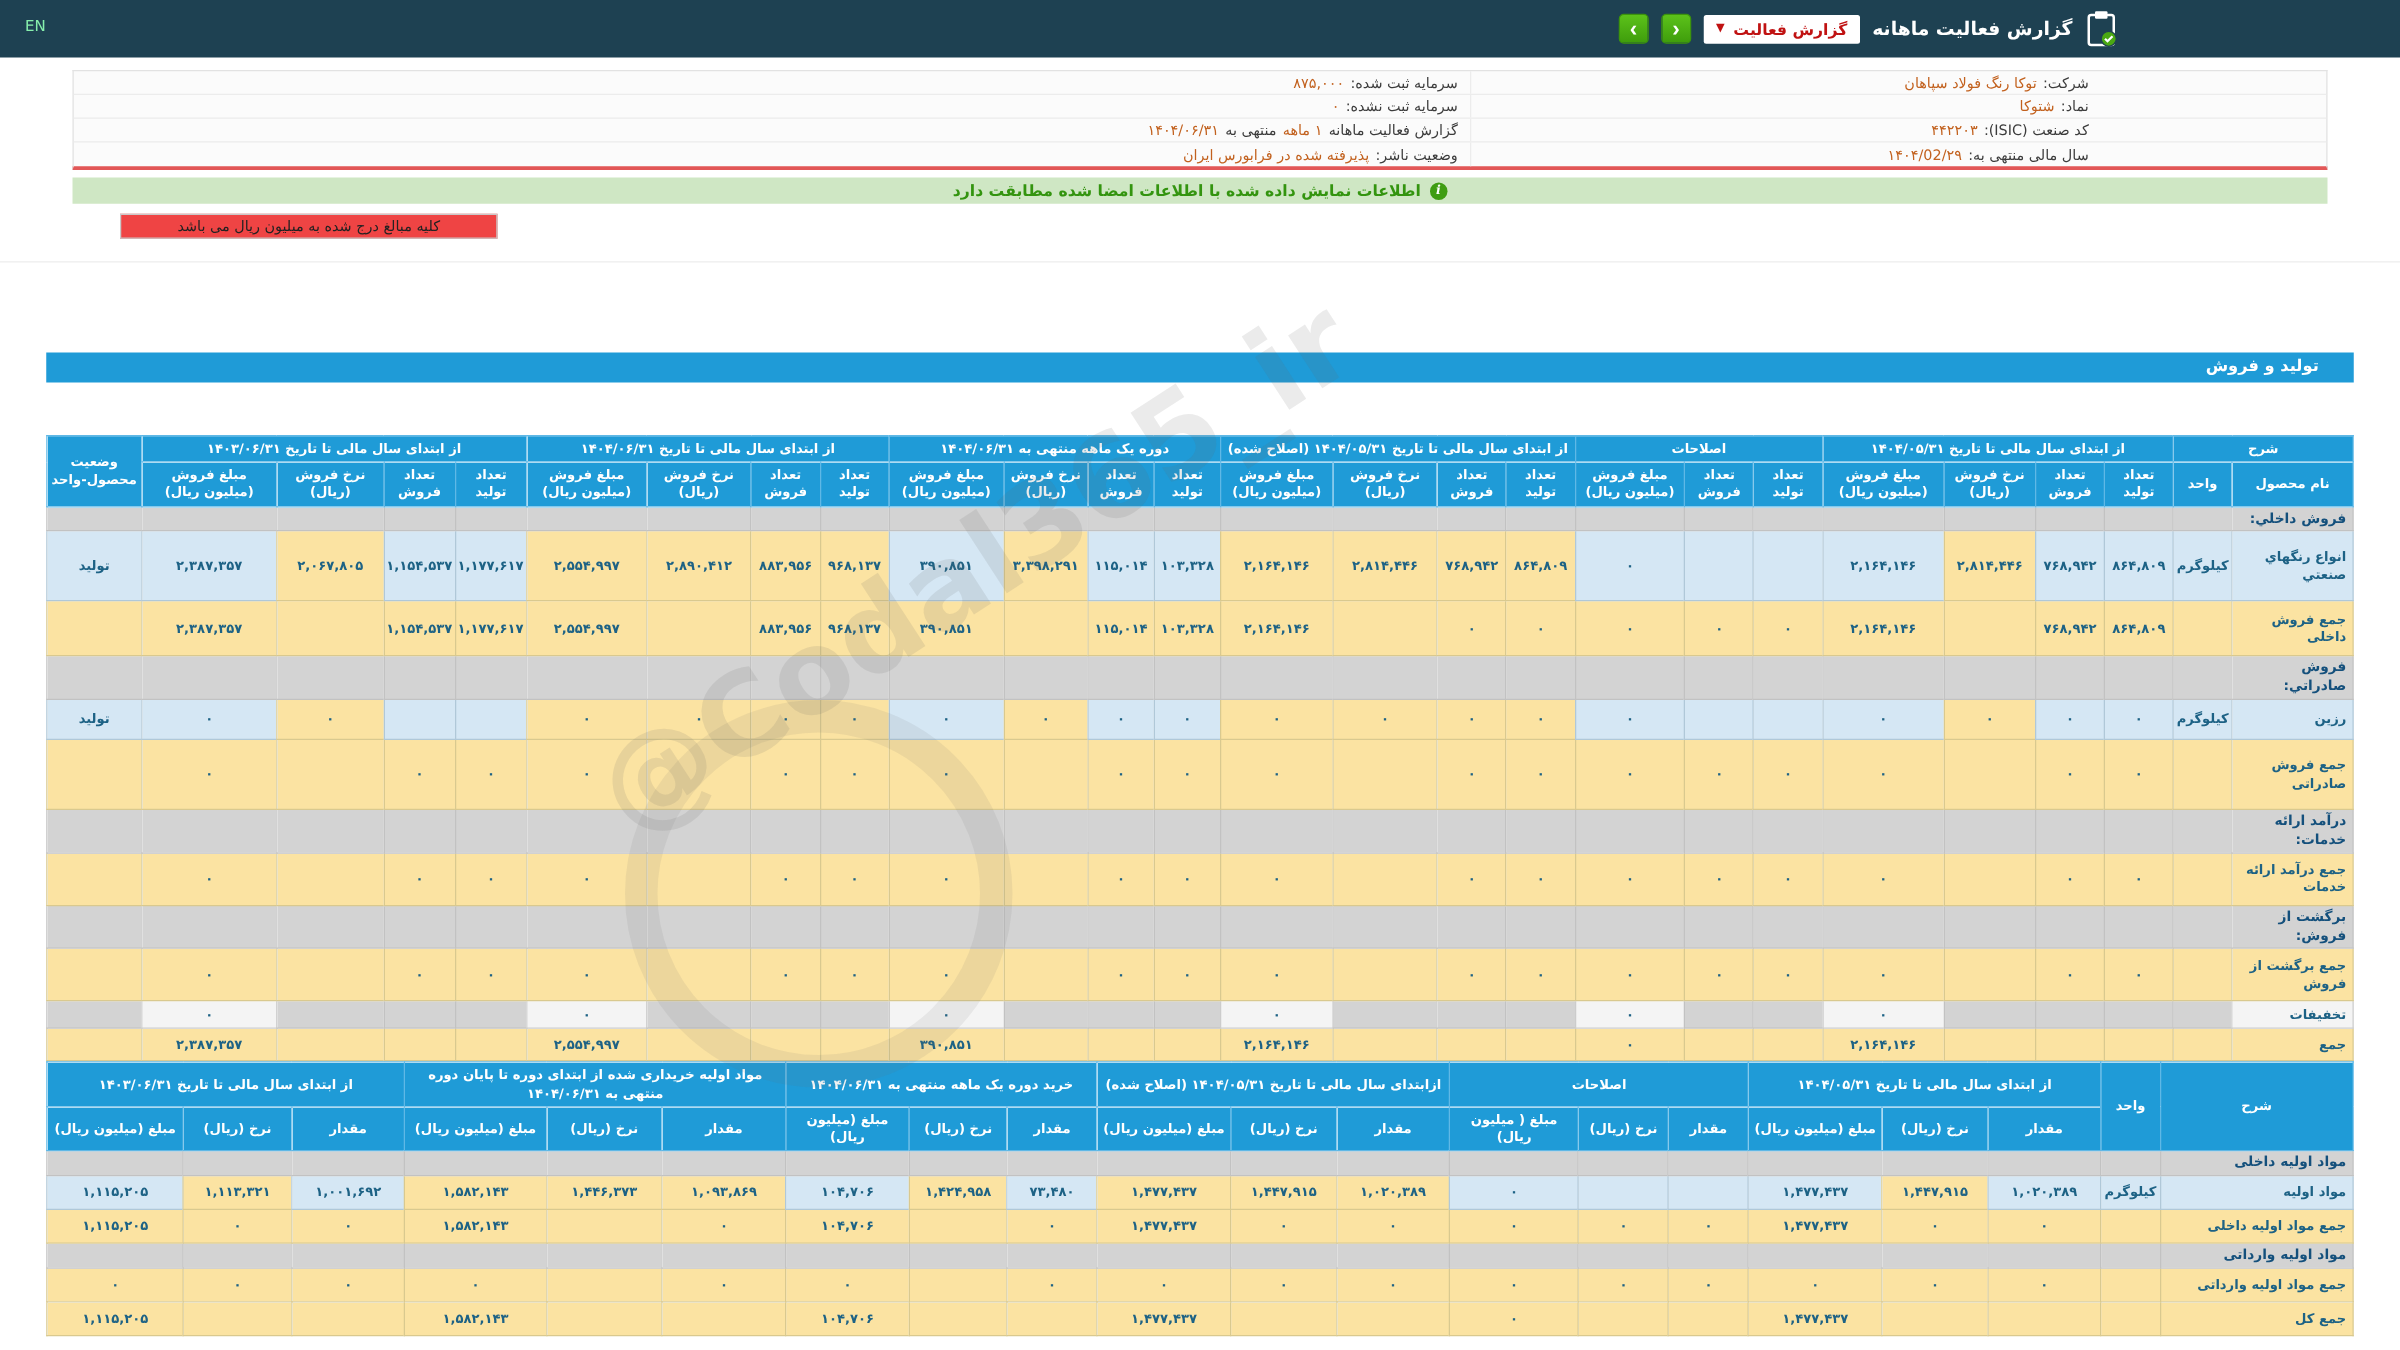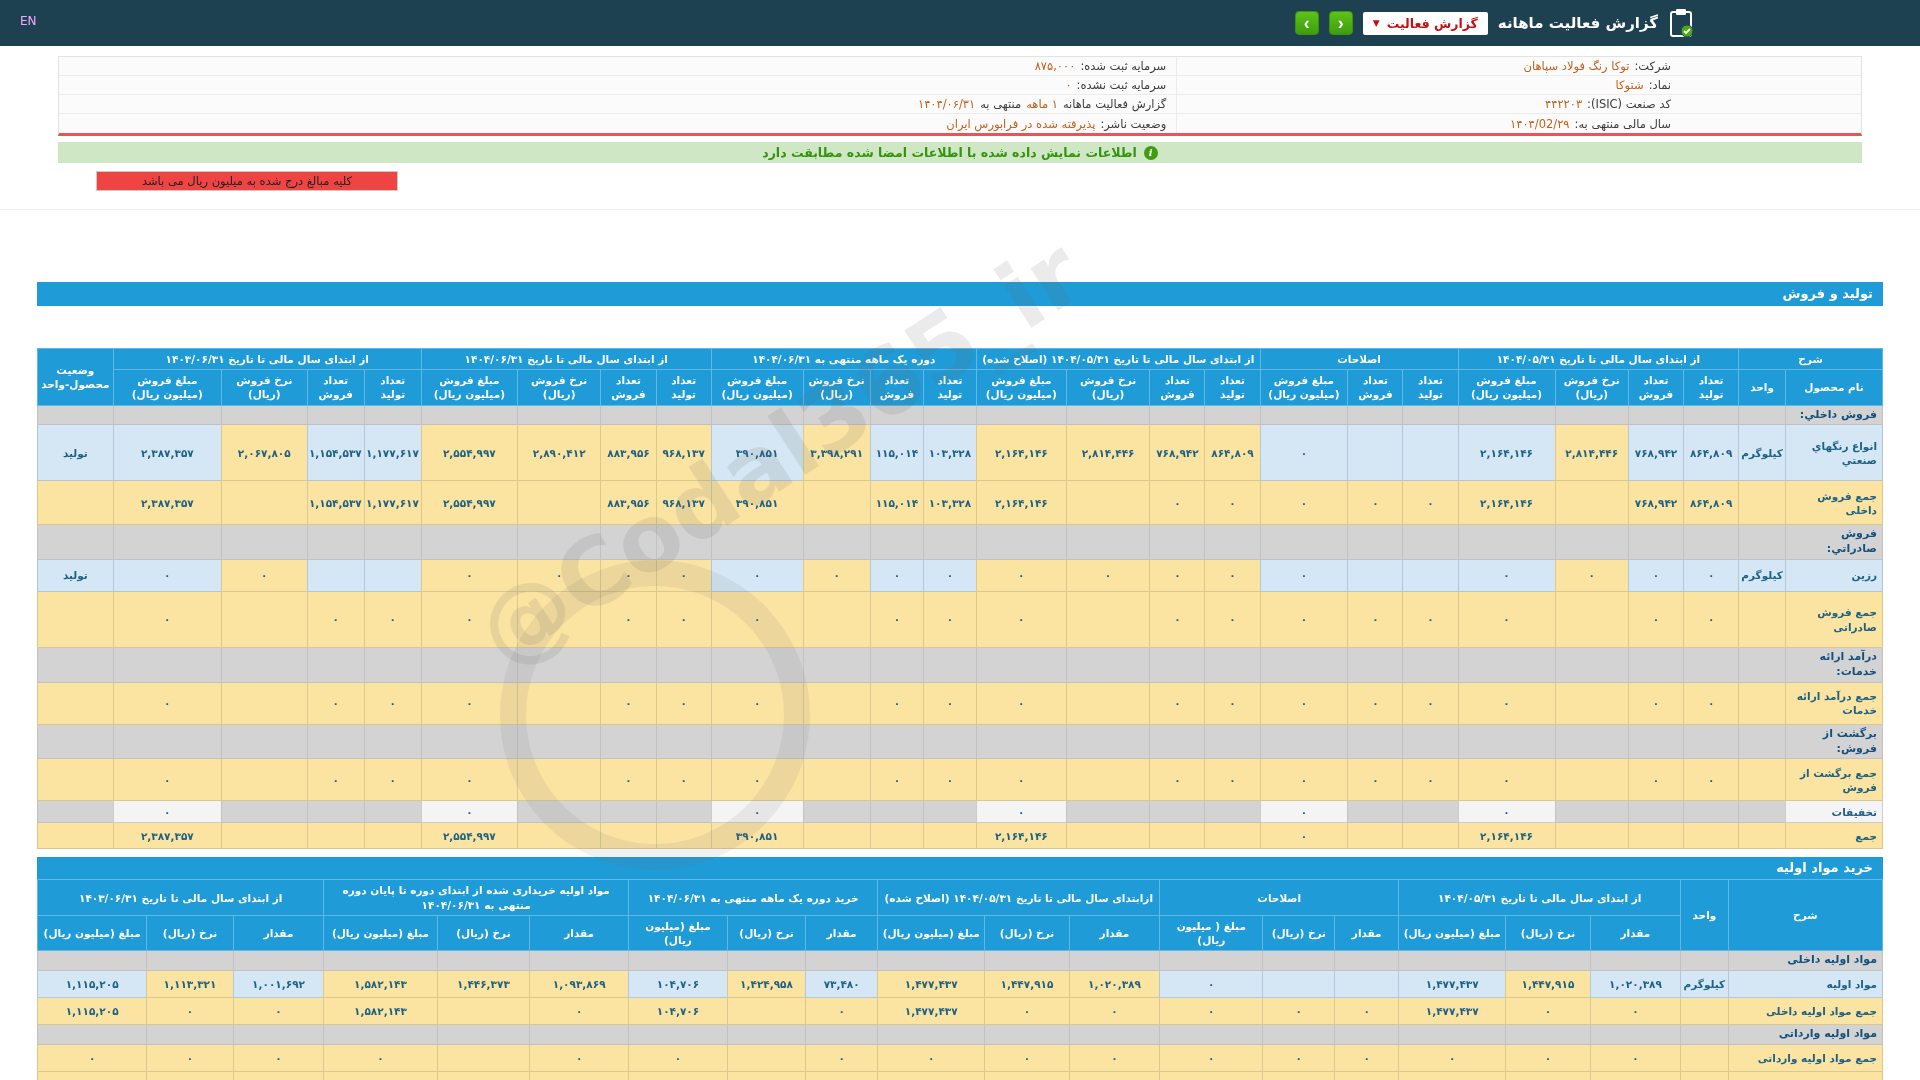--- a/index.html
+++ b/index.html
@@ -1,20 +1,20 @@
 <!DOCTYPE html>
 <html lang="fa"><head>
 <meta charset="utf-8">
 <style>
   * { box-sizing: border-box; margin: 0; padding: 0; }
   body { width: 1920px; height: 1080px; overflow: hidden; background: #fff;
          font-family: "DejaVu Sans", sans-serif; position: relative; }
   
   .topbar { height: 46px; background: #1e4152; position: relative; }
-  .lang { position: absolute; left: 20px; top: 14px; color: #f0abfc; font-size: 12px; cursor: pointer; }
+  .lang { position: absolute; left: 20px; top: 14px; color: #86efac; font-size: 12px; cursor: pointer; }
   .tb-cluster { position: absolute; right: 226px; top: 8px; display: flex; direction: ltr; align-items: center; gap: 10px; }
   .nav-btn { width: 24px; height: 24px; border-radius: 4px; border: 1px solid #3c940c;
              background: linear-gradient(#5cc21a, #3f9d0c); color: #fff; font-weight: bold;
              font-size: 18px; line-height: 20px; text-align: center; cursor: pointer; }
   .dd { background: #fff; border-radius: 2px; padding: 4px 10px; display: flex; direction: rtl;
         align-items: center; gap: 7px; cursor: pointer; }
   .dd .dd-label { color: #c01212; font-size: 12.5px; font-weight: bold; }
   .dd .caret { color: #c01212; font-size: 9px; }
   .tb-title { color: #fff; font-size: 15px; font-weight: bold; }
   
@@ -31,21 +31,21 @@
   .green-bar { margin: 6px 58px 0; height: 21px; background: #cfe7c4; display: flex; direction: rtl;
                align-items: center; justify-content: center; gap: 7px; color: #33940f; font-weight: bold; font-size: 12.5px; }
   .info-icon { width: 14px; height: 14px; border-radius: 50%; background: #3f9d12; color: #fff;
                font-size: 10px; line-height: 14px; text-align: center; font-style: italic; font-family: "DejaVu Serif", serif; }
   .note-box { margin: 8px 0 0 0; margin-left: 96px; width: 302px; border: 1px solid #c9c9c9; background: #ef4444;
               font-size: 11.5px; color: #222; text-align: center; padding: 2px 0; direction: rtl; }
   .thin-divider { margin-top: 18px; border-top: 1px solid #ededed; }
   
   .main { margin: 72px 37px 0; direction: rtl; position: relative; }
   .blue-bar { height: 24px; background: #1f9bd7; color: #fff; font-weight: bold; font-size: 13px;
-              line-height: 24px; padding: 0 10px; text-align: right; }
+              line-height: 24px; padding: 0 28px; text-align: right; }
   .units-row { border: 1px solid #e0e0e0; height: 23px; line-height: 21px; font-size: 12px; font-weight: bold;
                color: #222; padding-right: 8px; text-align: right; background: #fff; }
   .tbl-holder1 { margin-top: 42px; }
   .tbl-holder2 { margin-top: 0; }
   .bar2 { margin-top: 8px; height: 22px; line-height: 22px; }
   
   .rtbl { width: 100%; border-collapse: collapse; table-layout: fixed; direction: rtl; font-size: 10.5px; }
   .rtbl th { background: #1f9bd7; color: #fff; border: 1px solid #5fb8e6; padding: 3px 2px;
              font-weight: bold; line-height: 1.35; overflow: hidden; }
   .rtbl td { border: 1px solid #b0c8d8; text-align: center; padding: 2px; color: #1d6285;
@@ -546,21 +546,20 @@
             <td class="c-y"></td>
             <td class="c-y"></td>
             <td class="c-y"></td>
             <td class="c-y">۲,۳۸۷,۳۵۷</td>
             <td class="c-y"></td>
           </tr>
         </tbody>
       </table>
     </div>
 
-  <div class="blue-bar bar2">خرید مواد اولیه</div>
   <div class="tbl-holder2">
       <table class="rtbl">
         <colgroup>
           <col style="width: 150px;">
           <col style="width: 46px;">
           <col style="width: 88px;">
           <col style="width: 82px;">
           <col style="width: 104px;">
           <col style="width: 62px;">
           <col style="width: 70px;">

